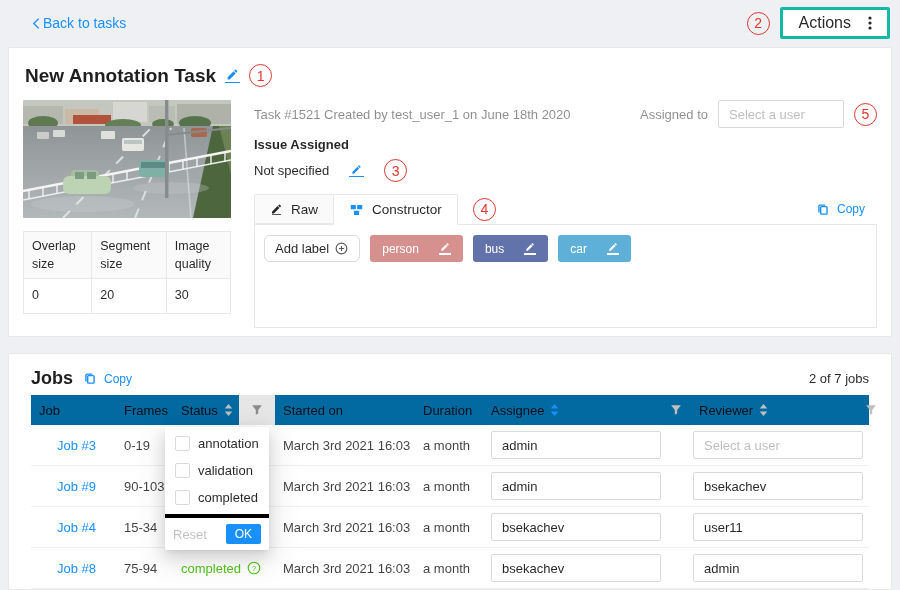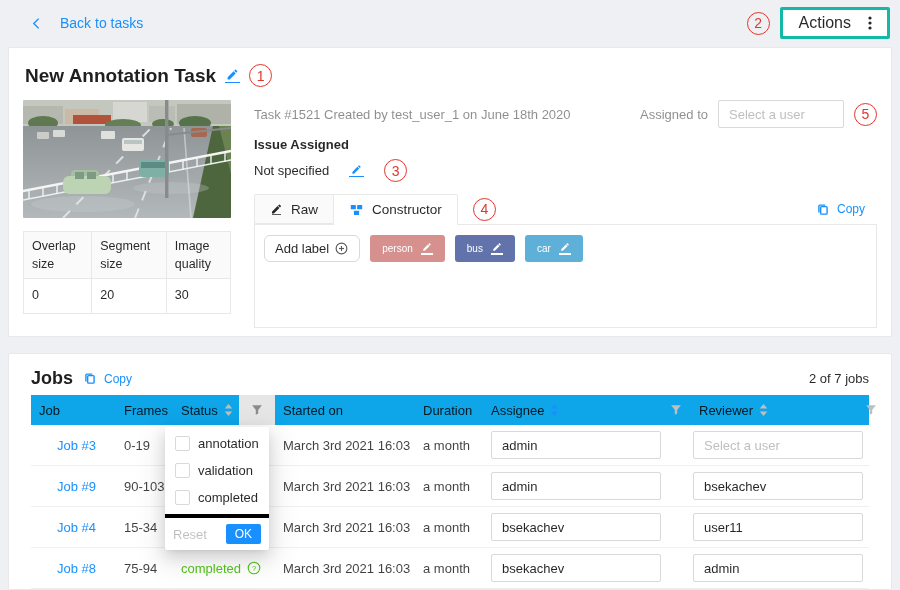--- a/index.html
+++ b/index.html
@@ -9,21 +9,21 @@
     background: #eef0f3;
     color: rgba(0,0,0,.85);
     font-size: 13px;
     overflow: hidden;
   }
   .page { position: relative; width: 900px; height: 590px; }
 
   
   .topbar { position: absolute; top: 0; left: 0; right: 0; height: 46px;
     display: flex; align-items: center; justify-content: space-between; padding: 0 10px 0 30px; }
-  .back { color: #1890ff; display: flex; gap: 17px; align-items: center; font-size: 14px; cursor: pointer; text-decoration: none; }
+  .back { color: #1890ff; display: flex; gap: 0; align-items: center; font-size: 14px; cursor: pointer; text-decoration: none; }
   .topbar-right { display: flex; align-items: center; gap: 10px; }
   .actions-btn { height: 32px; min-width: 96px; background: #fff; border: 3px solid #14b8a6; border-radius: 2px;
     display: flex; align-items: center; justify-content: space-between; gap: 12px; padding: 0 10px 0 16px;
     font-size: 16px; color: rgba(0,0,0,.85); cursor: pointer; font-family: inherit; }
 
   
   .circ { display: inline-flex; width: 23px; height: 23px; border: 1.7px solid #e0362e; border-radius: 50%;
     color: #e0362e; align-items: center; justify-content: center; font-size: 14px; flex: 0 0 auto; background: transparent; }
 
   
@@ -64,33 +64,33 @@
   .tab { height: 30px; display: flex; align-items: center; gap: 8px; padding: 0 15px;
     border: 1px solid #e8e8e8; background: #fafafa; font-size: 13.5px; color: rgba(0,0,0,.85); cursor: pointer; }
   .tab.first { border-radius: 2px 0 0 0; }
   .tab + .tab { border-left: none; }
   .tab.active { background: #fff; position: relative; z-index: 2; border-bottom-color: #fff; height: 31px; margin-bottom: -1px; border-radius: 0 2px 0 0; }
   .tabs-row .circ { margin-left: 15px; }
   .copy-link { margin-left: auto; color: #1890ff; display: flex; gap: 7px; align-items: center; font-size: 12px; cursor: pointer; margin-right: 12px; }
   .constructor-box { border: 1px solid #e8e8e8; margin-top: 0px; height: 104px; padding: 10px 9px; display: flex; gap: 10px; align-items: flex-start; background: #fff; }
   .add-label-btn { height: 27px; background: #fff; border: 1px solid #d9d9d9; border-radius: 6px; padding: 0 10px;
     display: flex; align-items: center; gap: 5px; font-size: 13px; color: rgba(0,0,0,.85); cursor: pointer; font-family: inherit; text-align: center; }
-  .chip { height: 27px; border-radius: 3px; padding: 0 12px; display: flex; align-items: center; gap: 8px;
-    color: #fff; font-size: 10px; cursor: pointer; }
+  .chip { height: 27px; border-radius: 3px; padding: 0 12px; display: flex; align-items: center; gap: 20px;
+    color: #fff; font-size: 12px; cursor: pointer; }
   .chip .edit-link, .chip .edit-underline { color: #fff; }
   .chip .edit-underline { background: #fff; width: 12px; }
 
   
   .jobs-head { display: flex; align-items: center; gap: 10px; margin: 2px 8px 6px 8px; }
   .jobs-title { font-size: 18px; font-weight: 700; color: #1f1f1f; }
   .jobs-count { margin-left: auto; font-size: 13px; color: rgba(0,0,0,.85); }
 
   .jtable { margin: 0 8px; }
   .jrow { display: grid; grid-template-columns: 85px 57px 66px 36px 140px 68px 178px 30px 164px 32px; align-items: center; }
-  .jrow.head { background: #0ea5e9; height: 30px; font-size: 13px; color: rgba(0,0,0,.85); }
+  .jrow.head { background: #0369a1; height: 30px; font-size: 13px; color: rgba(0,0,0,.85); }
   .jrow.body { height: 41px; border-bottom: 1px solid #f0f0f0; font-size: 13px; color: rgba(0,0,0,.75); }
   .cell { padding-left: 8px; display: flex; align-items: center; white-space: nowrap; overflow: visible; }
   .hcell { gap: 6px; }
   .job-link { color: #1890ff; cursor: pointer; text-decoration: none; padding-left: 18px; }
   .status-done { color: #52c41a; display: flex; align-items: center; gap: 6px; }
   .row-input { width: 170px; }
   .funnel-cell { display: flex; justify-content: center; align-items: center; height: 100%; }
   .funnel-open { background: #e6e6e6; }
 
   

